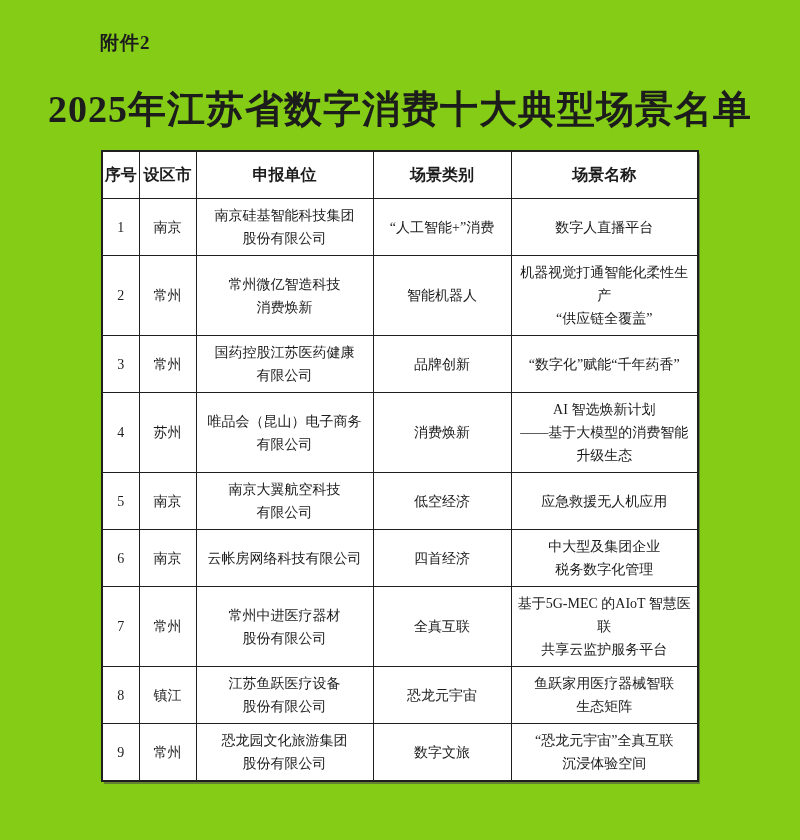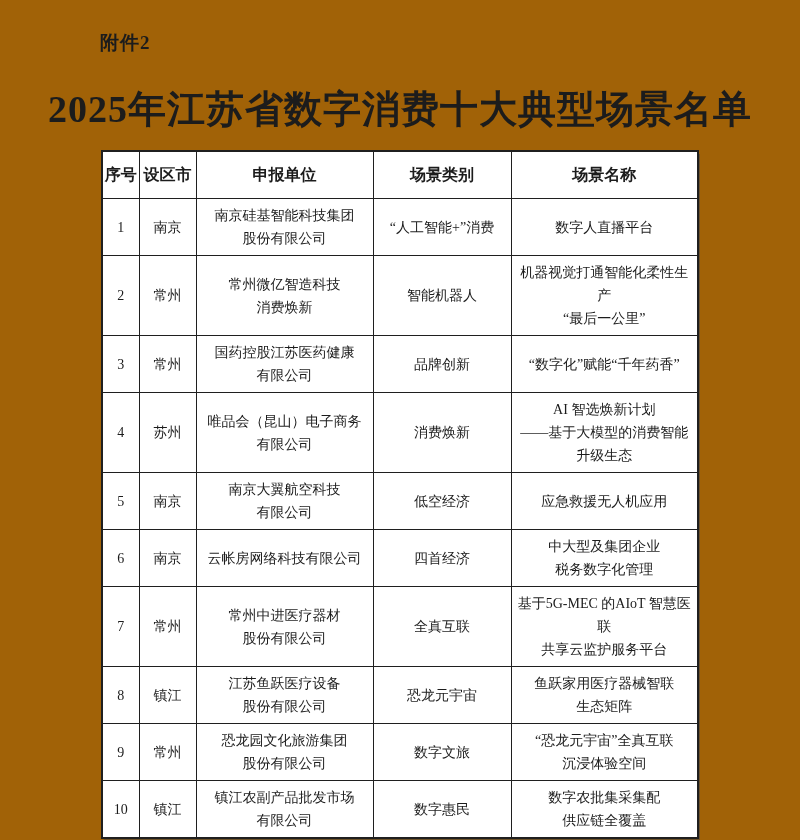--- a/index.html
+++ b/index.html
@@ -10,21 +10,21 @@
   body {
     width: 800px;
     height: 840px;
     position: relative;
     font-family: "Liberation Serif", serif;
     color: #1c1c1c;
   }
   .page {
     position: absolute;
     inset: 0;
-    background: #a16207;
+    background: #84cc16;
   }
   .attachment-label {
     position: absolute;
     left: 100px;
     top: 30px;
     font-size: 19px;
     font-weight: bold;
     letter-spacing: 1px;
   }
   .doc-title {
@@ -108,21 +108,21 @@
           <td>“人工智能+”消费</td>
           <td>数字人直播平台</td>
         </tr>
         <tr>
           <td>2</td>
           <td>常州</td>
           <td>常州微亿智造科技
 消费焕新</td>
           <td>智能机器人</td>
           <td>机器视觉打通智能化柔性生产
-“最后一公里”</td>
+“供应链全覆盖”</td>
         </tr>
         <tr>
           <td>3</td>
           <td>常州</td>
           <td>国药控股江苏医药健康
 有限公司</td>
           <td>品牌创新</td>
           <td>“数字化”赋能“千年药香”</td>
         </tr>
         <tr>
@@ -171,25 +171,16 @@
         </tr>
         <tr>
           <td>9</td>
           <td>常州</td>
           <td>恐龙园文化旅游集团
 股份有限公司</td>
           <td>数字文旅</td>
           <td>“恐龙元宇宙”全真互联
 沉浸体验空间</td>
         </tr>
-        <tr>
-          <td>10</td>
-          <td>镇江</td>
-          <td>镇江农副产品批发市场
-有限公司</td>
-          <td>数字惠民</td>
-          <td>数字农批集采集配
-供应链全覆盖</td>
-        </tr>
       </tbody>
   </table>
 
 </div>
 
 </body></html>

